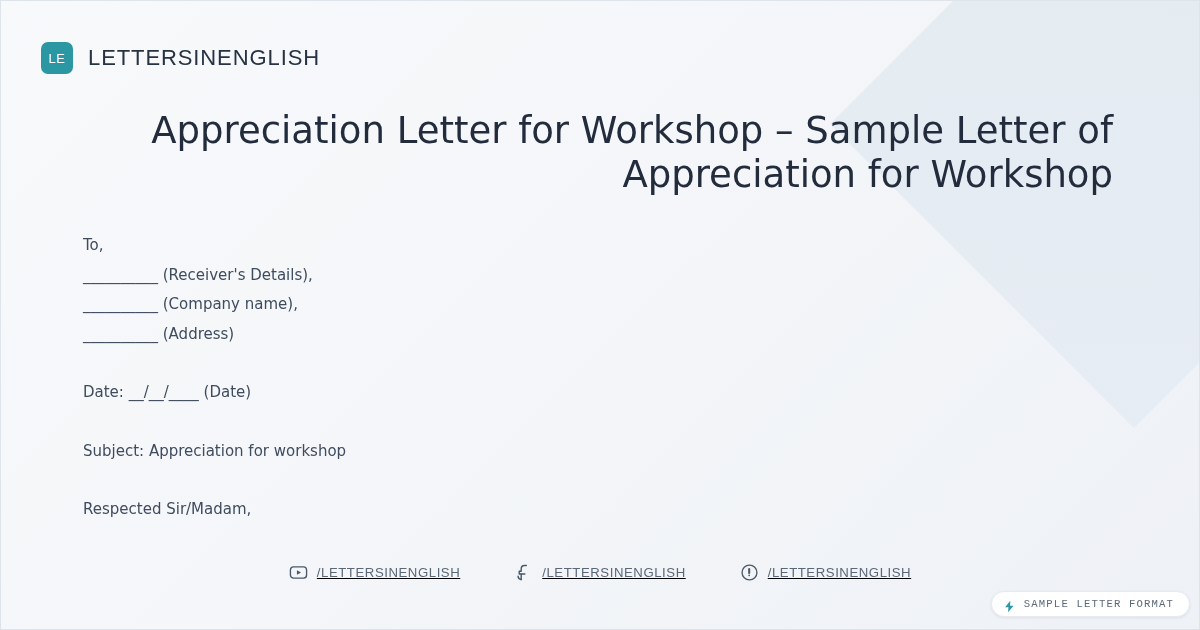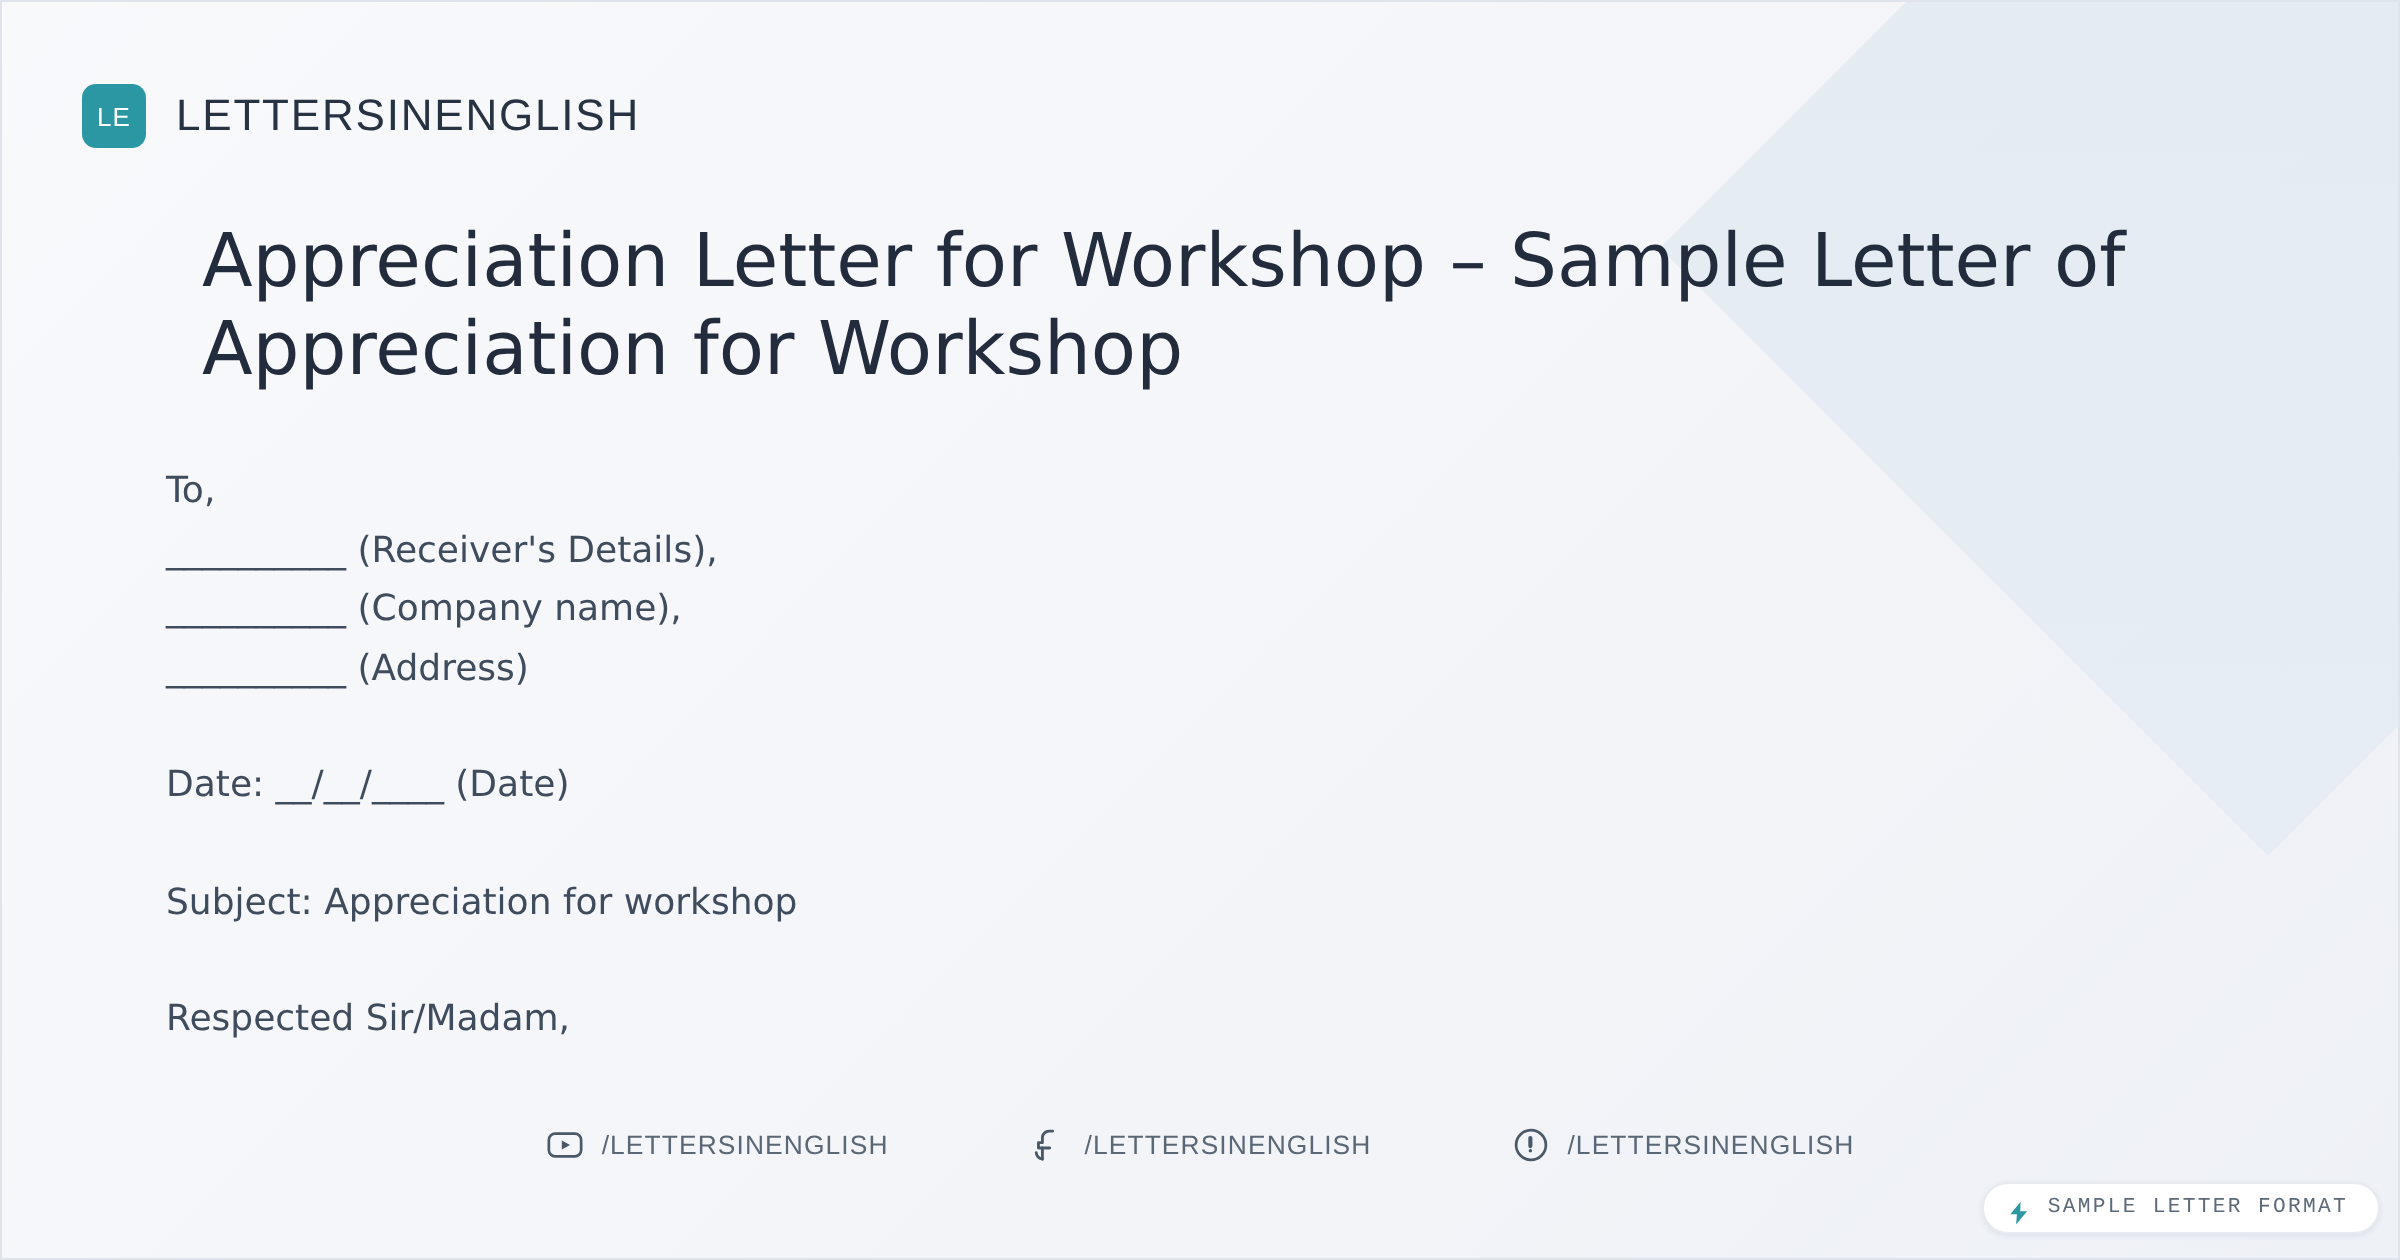--- a/index.html
+++ b/index.html
@@ -42,40 +42,40 @@
     color:#ffffff; font-size:13px; letter-spacing:.5px;
     font-family:"Liberation Sans", sans-serif;
   }
   #brand-name {
     font-size:22px; letter-spacing:.9px; color:#273243;
     font-family:"Liberation Sans", sans-serif;
   }
 
   
   #title {
-    position:absolute; left:100px; top:108px; width:1000px;
-    text-align:left;
+    position:absolute; left:112px; top:108px; width:1000px;
+    text-align:right;
     font-size:37px; line-height:1.18;
     color:#222c3c; font-weight:400;
   }
 
   
   #body-text {
     position:absolute; left:82px; top:230px; width:640px;
-    font-size:18px; line-height:29.5px; color:#3f4c5e;
+    font-size:15px; line-height:29.5px; color:#3f4c5e;
     white-space:pre-wrap;
   }
   .para { margin-bottom:29px; }
   .para:last-child { margin-bottom:0; }
   .para .ln { display:block; }
 
   
   #footer {
     position:absolute; left:0; right:0; top:562px;
-    display:flex; align-items:center; justify-content:center; gap:16px;
+    display:flex; align-items:center; justify-content:center; gap:0;text-decoration:underline;
   }
   .social {
     display:flex; align-items:center; gap:9px;
     margin:0 27px;
   }
   .social .label {
     font-size:13.2px; letter-spacing:.55px; color:#5a6776;
     font-family:"Liberation Sans", sans-serif;
     white-space:nowrap;
   }

